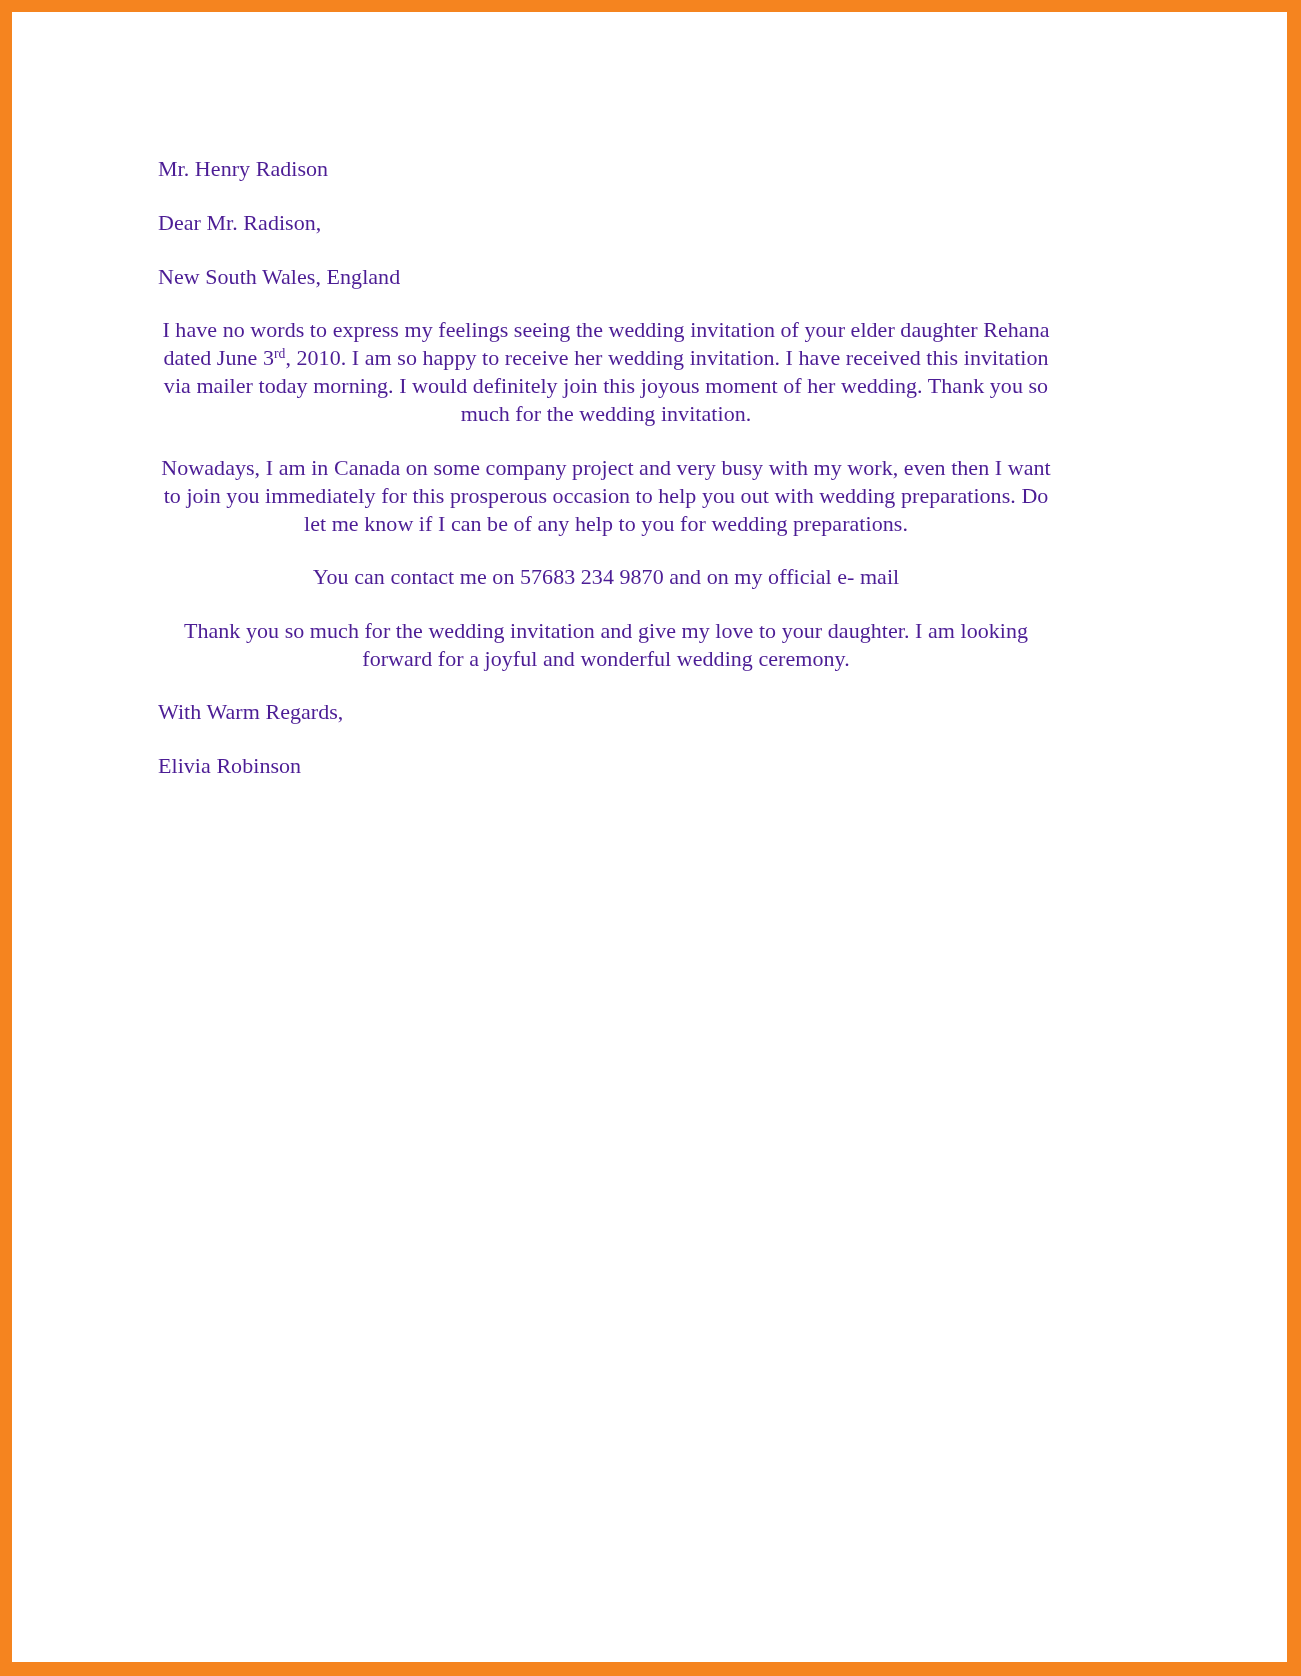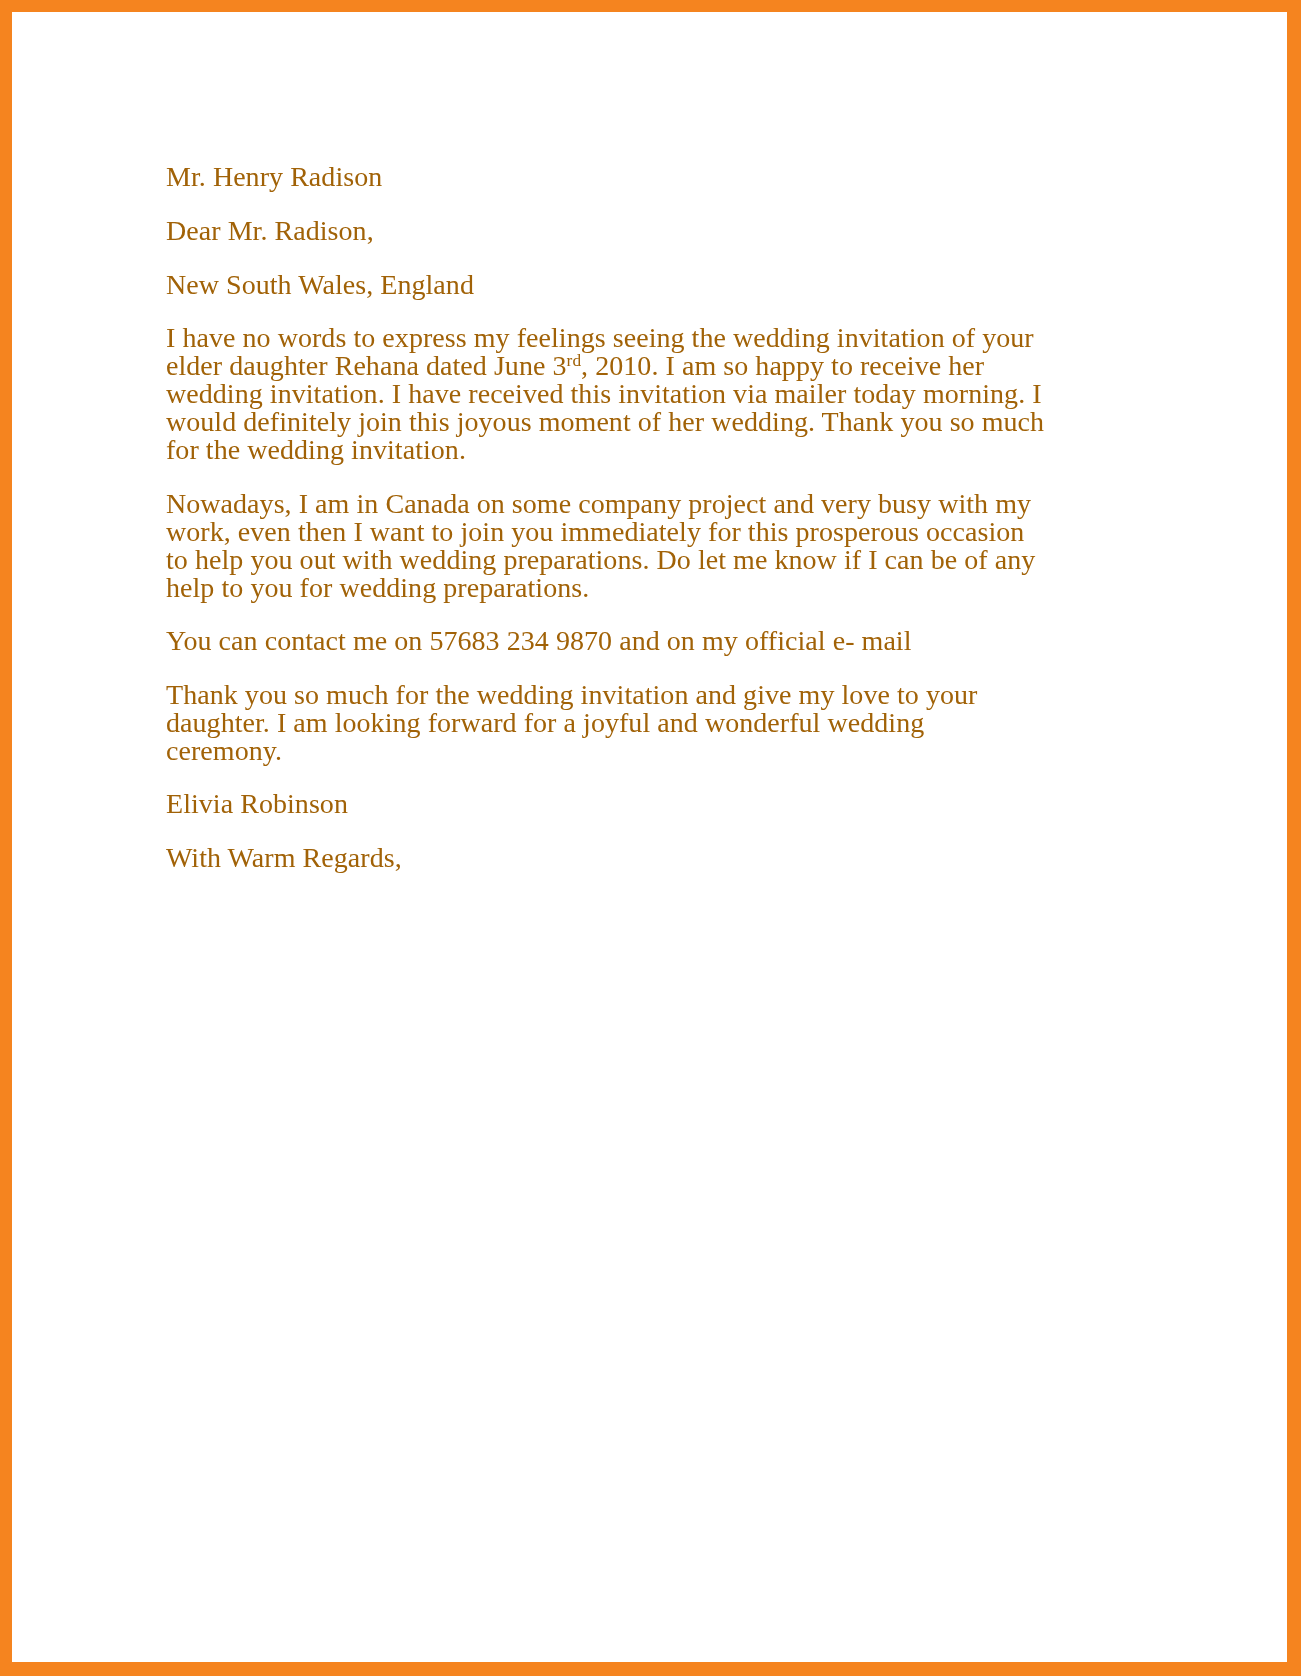--- a/index.html
+++ b/index.html
@@ -32,35 +32,36 @@
 
   #letter-body {
     position: absolute;
     left: 138px;
     top: 135px;
     width: 912px;
   }
 
   .letter-line,
   .letter-para {
-    color: #a16207;
-    font-size: 28px;
+    color: #4c1d95;
+    font-size: 22px;
     line-height: 28px;
     letter-spacing: 0.05px;
-    margin: 16px;
+    margin: 8px;
     text-align: left;
   }
 
   
   .letter-line {
     margin-bottom: 25.5px;
   }
 
   .letter-para {
     margin-bottom: 25.5px;
+    text-align: center;
   }
 
   .block-gap-sal {
     margin-bottom: 26px;
   }
 
   sup.ordinal {
     font-size: 0.62em;
     vertical-align: 0.52em;
     line-height: 0;
@@ -91,19 +92,19 @@
       </p>
 
       <p class="letter-para">Nowadays, I am in Canada on some company project and very busy with my work, even then I want to join you immediately for this prosperous occasion to help you out with wedding preparations. Do let me know if I can be of any help to you for wedding preparations.</p>
 
       <p class="letter-para">
         <span class="contact-line">You can contact me on 57683 234 9870 and on my official e- mail</span>
       </p>
 
       <p class="letter-para">Thank you so much for the wedding invitation and give my love to your daughter. I am looking forward for a joyful and wonderful wedding ceremony.</p>
 
+      <p class="letter-line">With Warm Regards,</p>
+
       <p class="letter-line">Elivia Robinson</p>
-
-      <p class="letter-line">With Warm Regards,</p>
 
     </div>
   </div>
 </div>
 
 </body></html>

